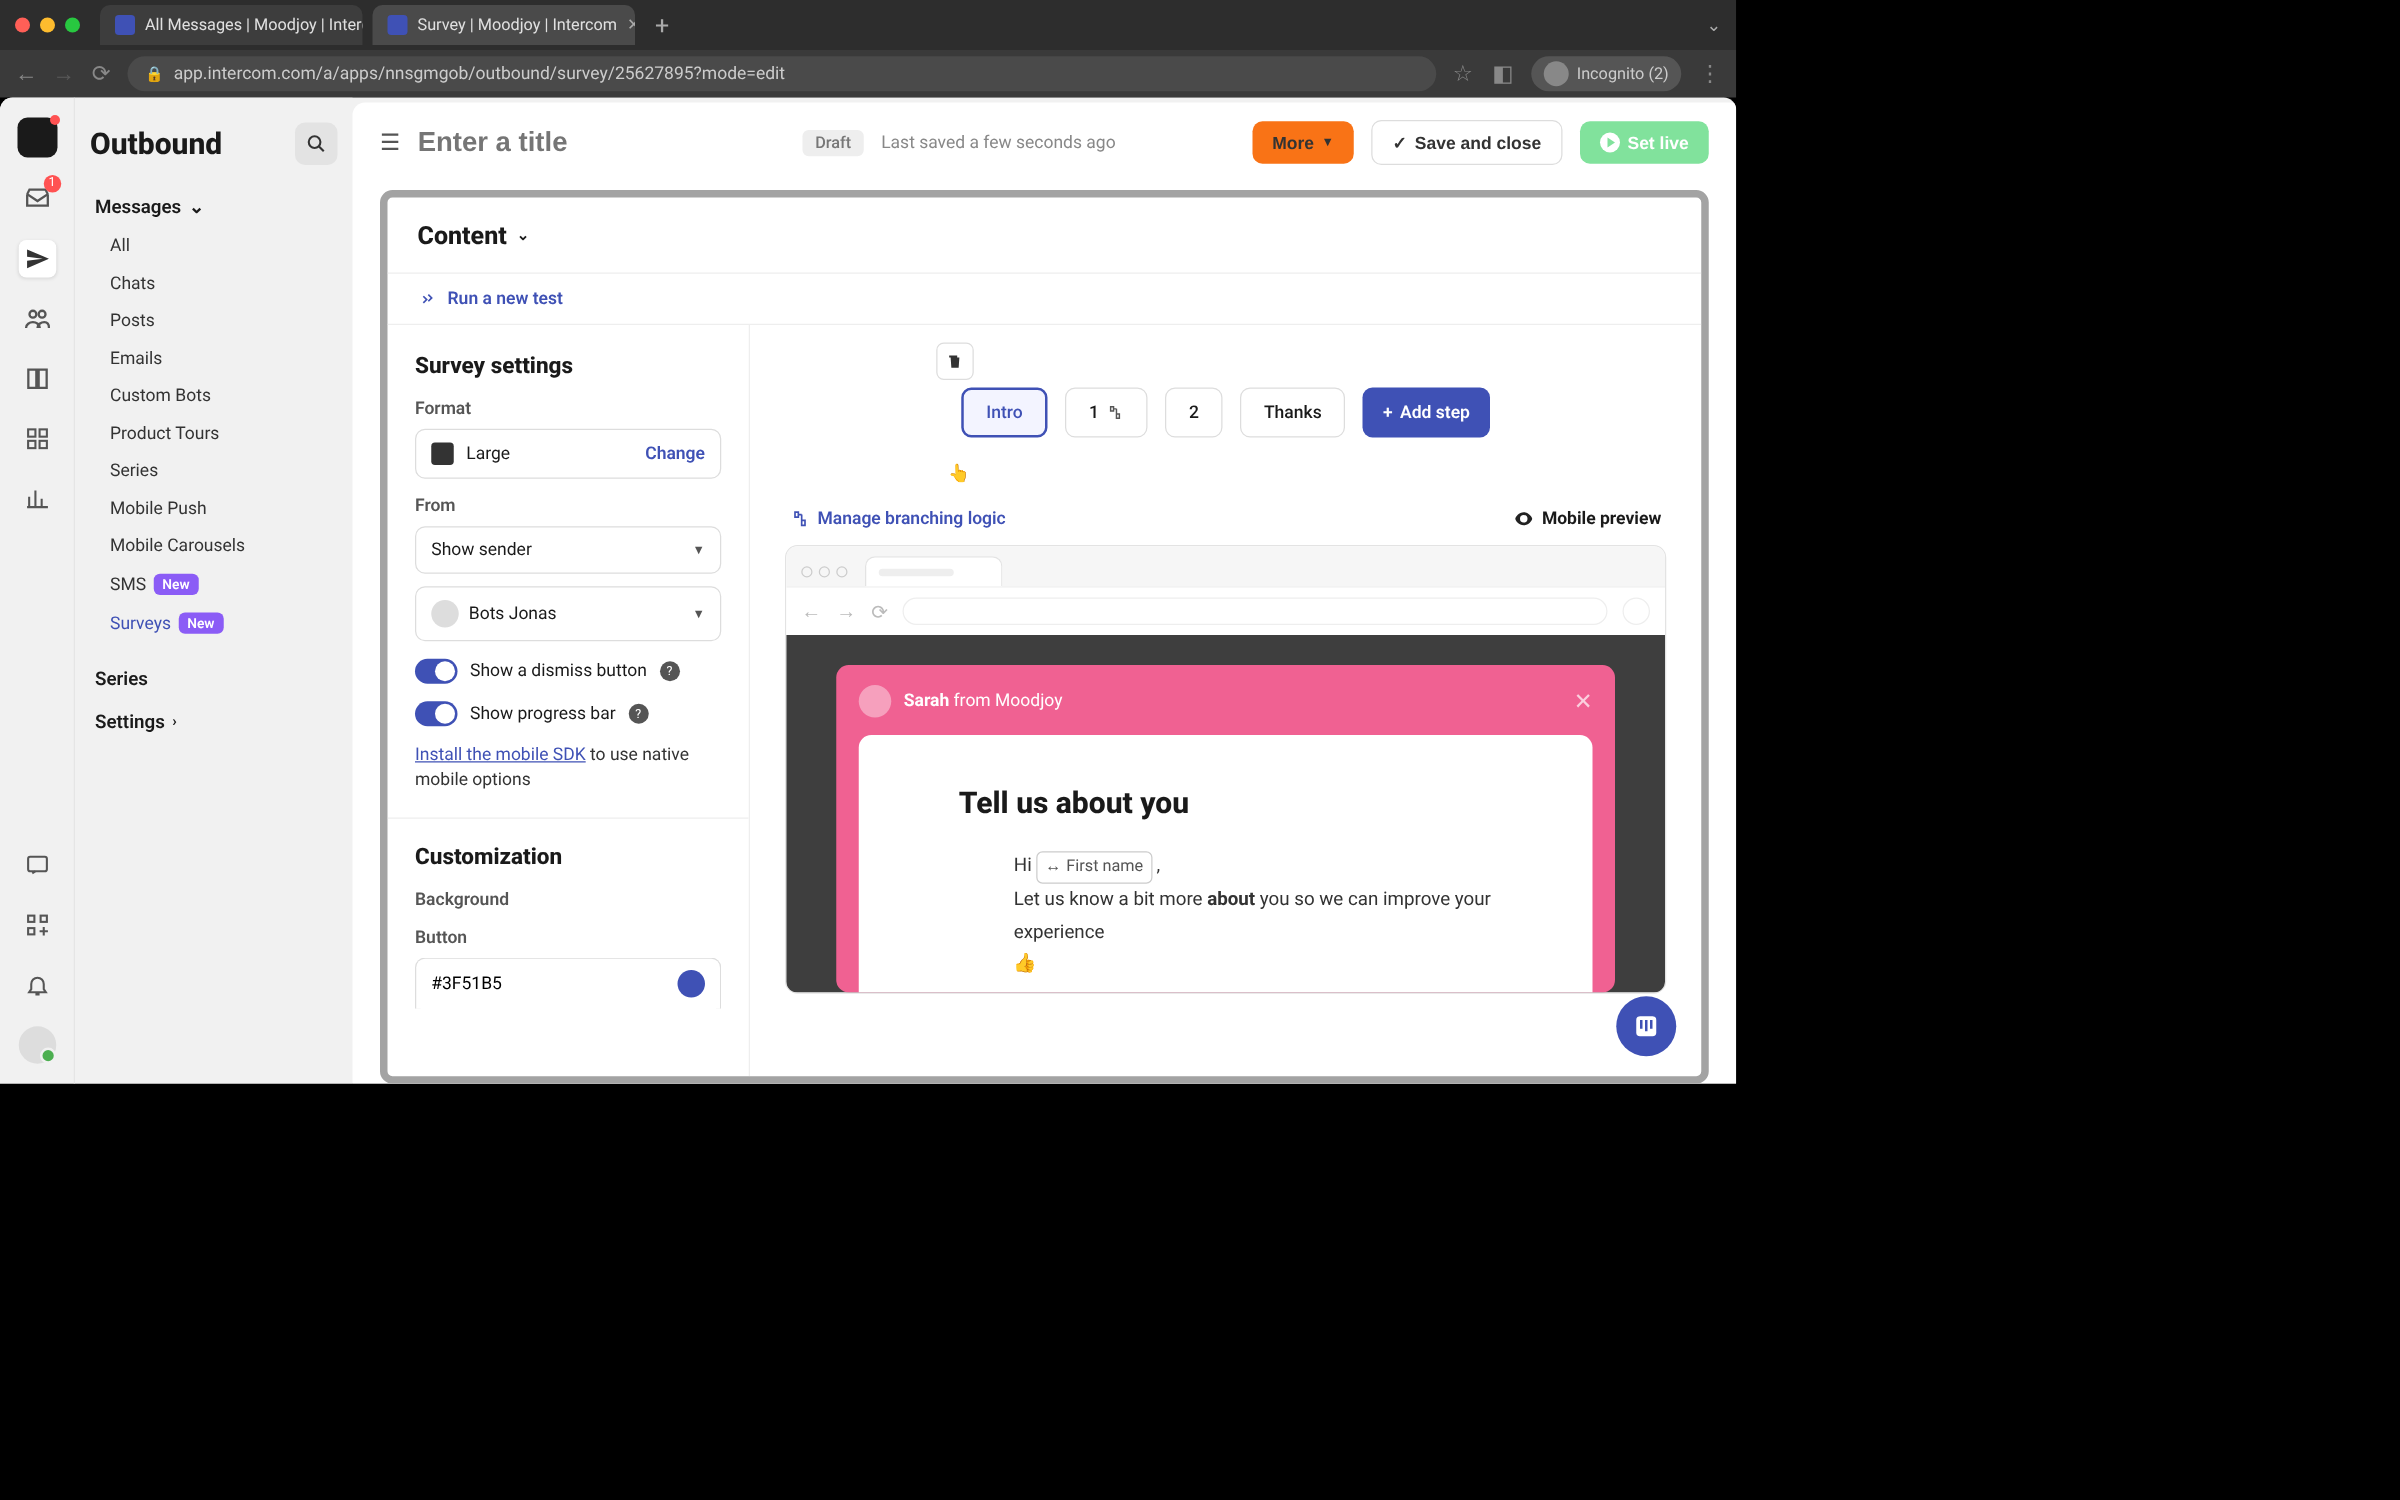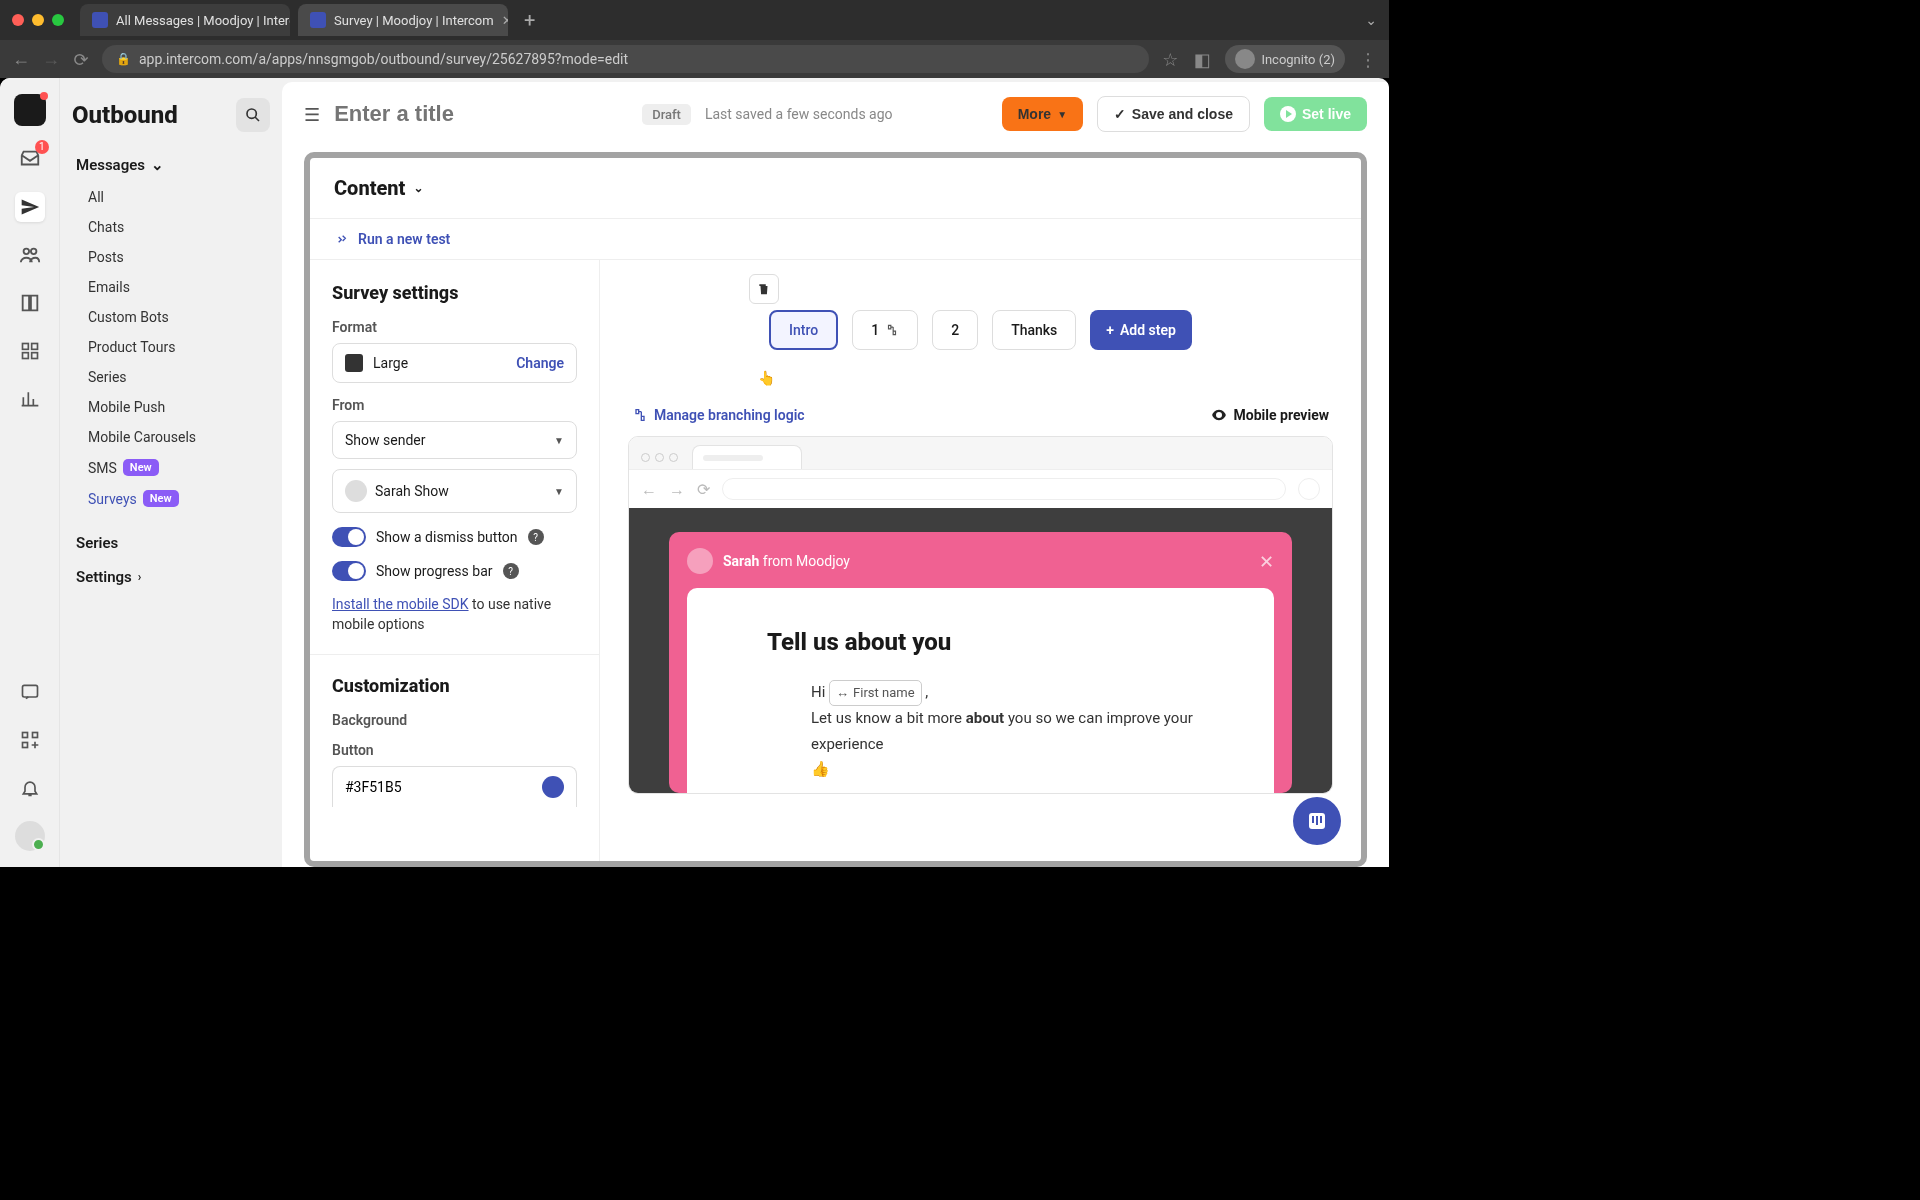--- a/index.html
+++ b/index.html
@@ -315,21 +315,21 @@
             <span class="change-link">Change</span>
           </div>
 
           <div class="field-label">From</div>
           <div class="select-box">
             <span>Show sender</span>
             <span class="caret">▼</span>
           </div>
           <div class="select-box">
             <div class="mini-av"></div>
-            <span>Sarah Show</span>
+            <span>Bots Jonas</span>
             <span class="caret">▼</span>
           </div>
 
           <div class="toggle-row">
             <div class="toggle"></div>
             <span>Show a dismiss button</span>
             <div class="help-ic">?</div>
           </div>
           <div class="toggle-row">
             <div class="toggle"></div>

